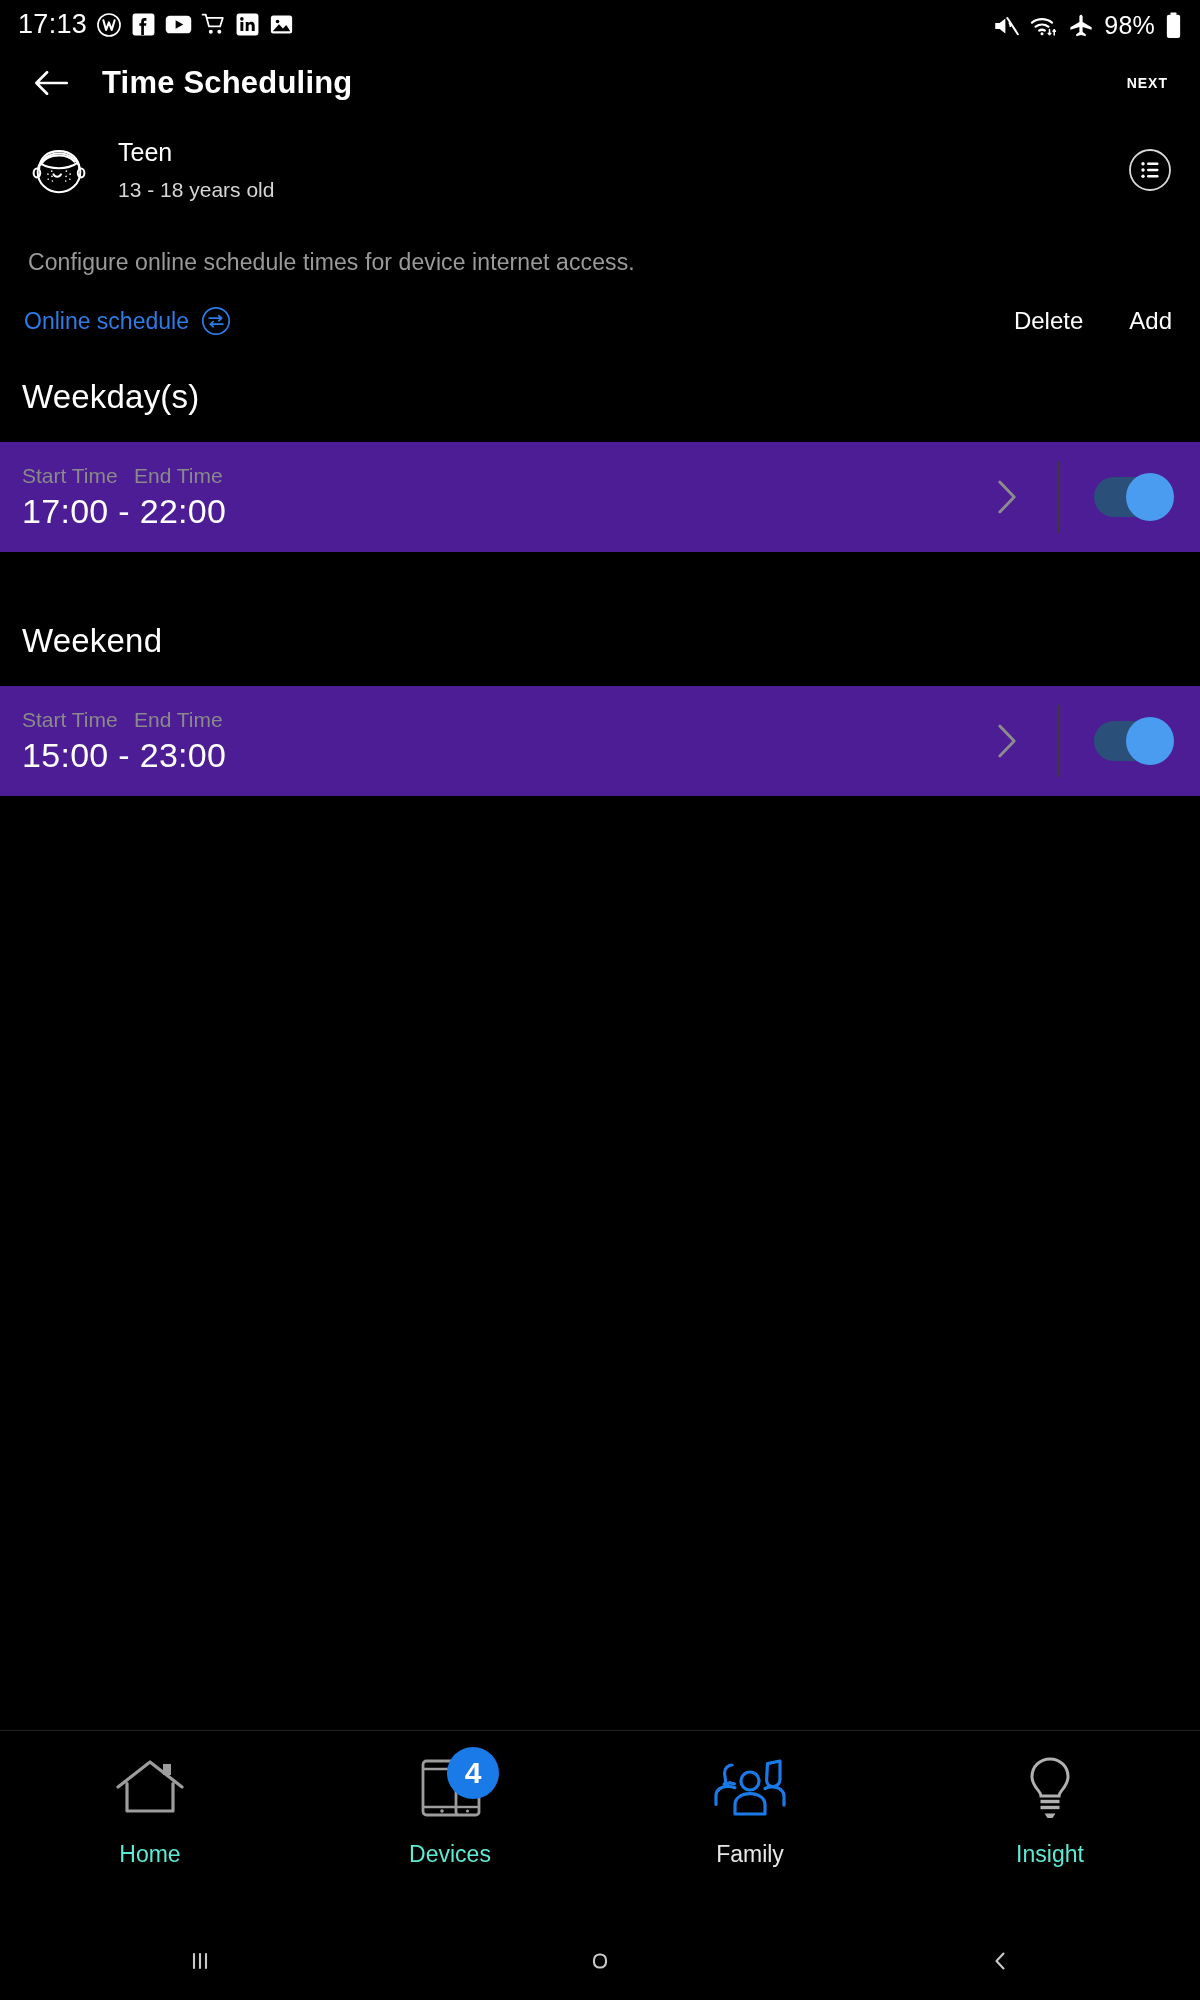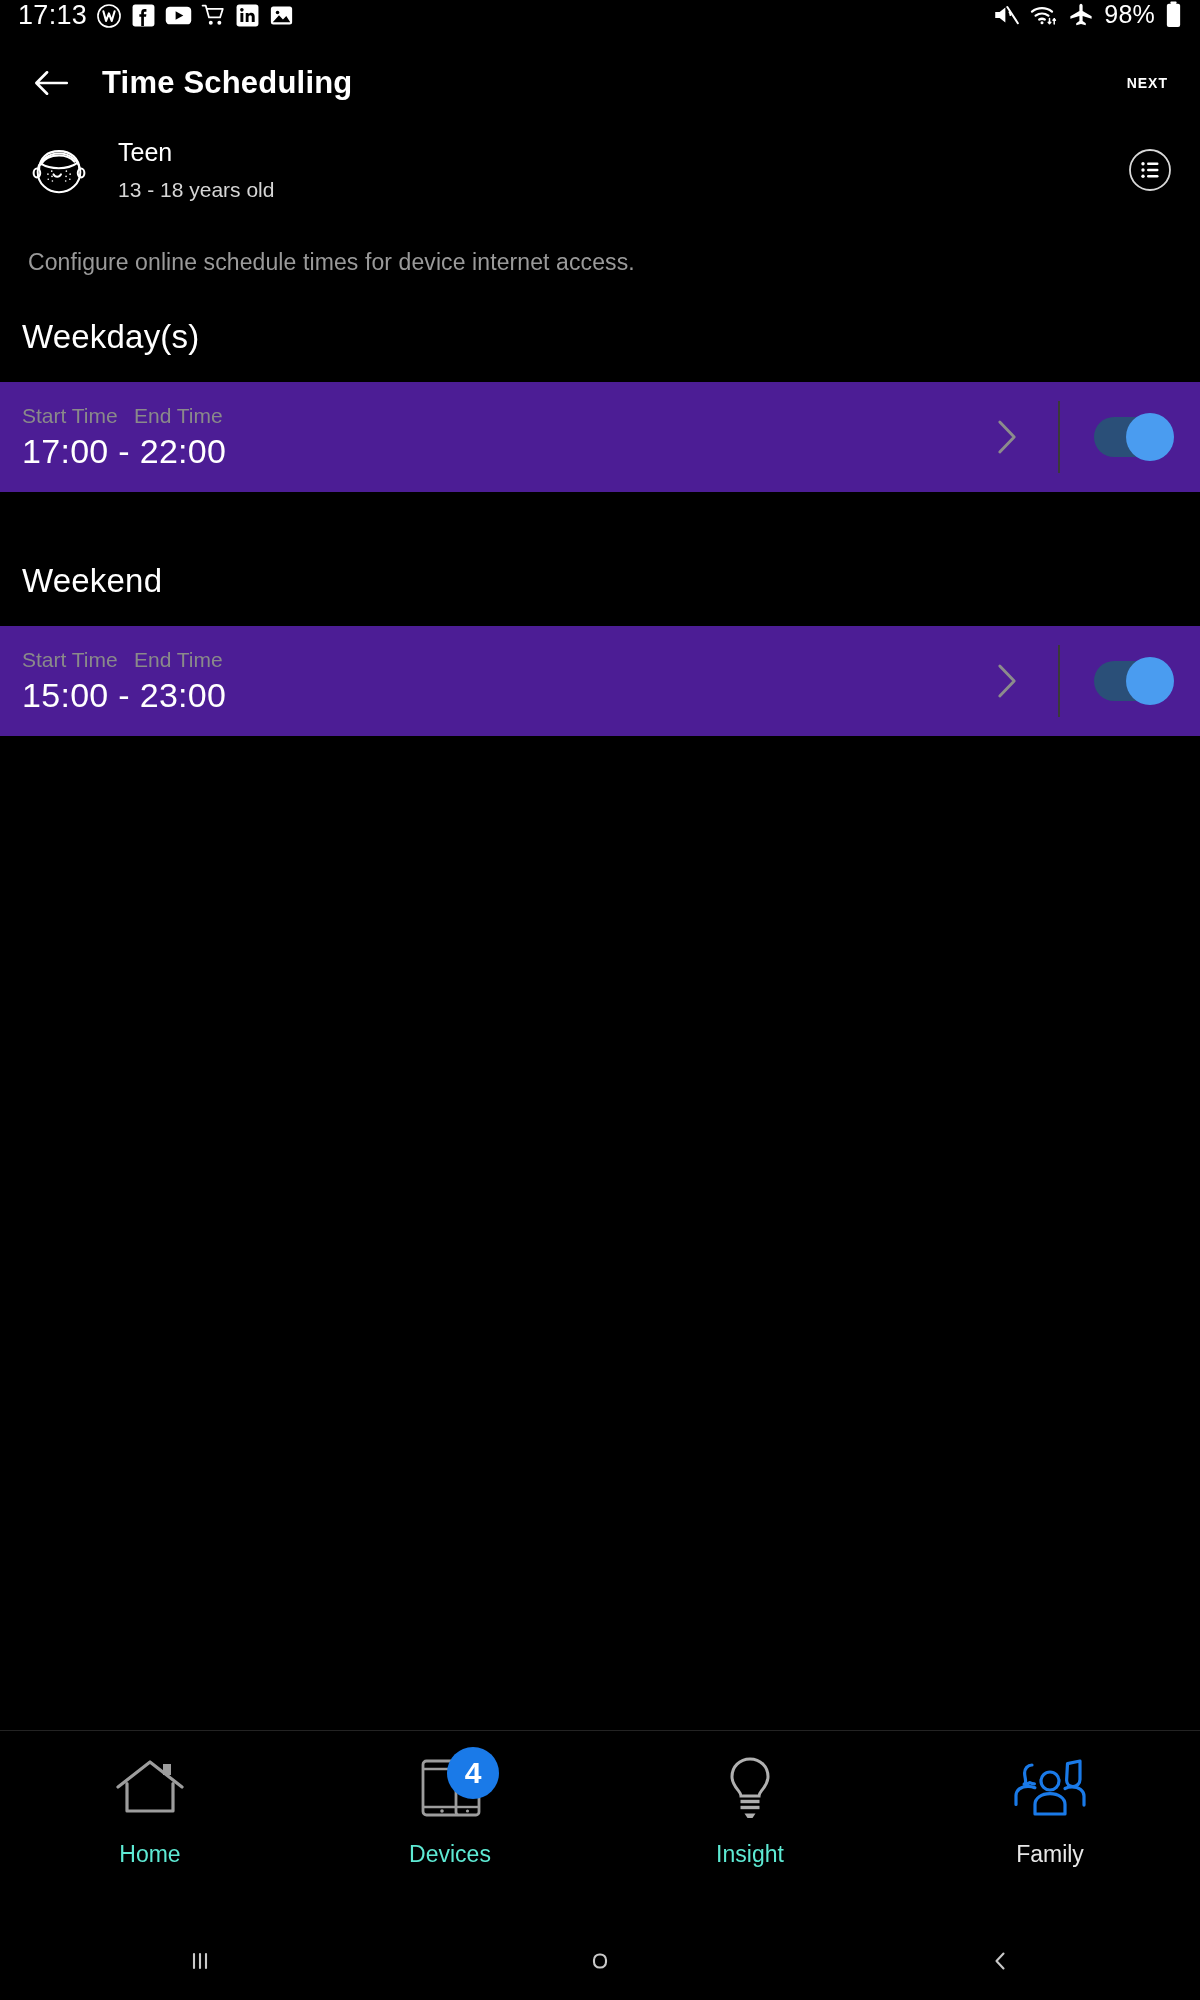--- a/index.html
+++ b/index.html
@@ -7,21 +7,21 @@
     width:1200px; height:2000px;
     background:#000;
     font-family:"Liberation Sans", sans-serif;
     color:#fff;
     overflow:hidden;
   }
   .phone { position:relative; width:1200px; height:2000px; background:#000; }
 
   
   .statusbar {
-    height:40px; display:flex; align-items:flex-start;
+    height:40px; display:flex; align-items:flex-end;
     padding:0 18px; justify-content:space-between;
   }
   .sb-left { display:flex; align-items:center; gap:9px; }
   .sb-time { font-size:27px; letter-spacing:0.3px; color:#fff; }
   .sb-right { display:flex; align-items:center; gap:10px; }
   .sb-pct { font-size:25px; color:#fff; letter-spacing:0.2px; }
   .sb-ico { display:block; }
 
   
   .appbar {
@@ -238,20 +238,34 @@
             <rect x="19" y="20.8" width="11.5" height="2.4" rx="1.2"></rect>
           <circle cx="15" cy="28.2" r="1.7"></circle>
             <rect x="19" y="27" width="11.5" height="2.4" rx="1.2"></rect>
         </g>
       </svg>
     </div>
   </div>
 
   <div class="desc">Configure online schedule times for device internet access.</div>
 
+  <div class="sched-row">
+    <div class="sched-link">
+      <span class="sched-link-label">Online schedule</span>
+      <svg width="30" height="30" viewBox="0 0 30 30">
+        <circle cx="15" cy="15" r="13.2" fill="none" stroke="#2c7ce8" stroke-width="1.7"></circle>
+        <path d="M8.2 12.2h12.4M17.8 9.6l2.9 2.6-2.9 2.6" fill="none" stroke="#2c7ce8" stroke-width="1.7" stroke-linecap="round" stroke-linejoin="round"></path>
+        <path d="M21.8 18.2H9.4M12.2 15.6l-2.9 2.6 2.9 2.6" fill="none" stroke="#2c7ce8" stroke-width="1.7" stroke-linecap="round" stroke-linejoin="round"></path>
+      </svg>
+    </div>
+    <div class="sched-actions">
+      <span class="sched-act">Delete</span>
+      <span class="sched-act">Add</span>
+    </div>
+  </div>
 
   <div class="sec-title">Weekday(s)</div>
   <div class="time-card">
     <div class="tc-left">
       <div class="tc-heads">
         <span class="tc-head-start">Start Time</span>
         <span>End Time</span>
       </div>
       <div class="tc-val">17:00 - 22:00</div>
     </div>
@@ -312,50 +326,50 @@
           <line x1="6" y1="12" x2="44" y2="12" stroke="#9d9d9d" stroke-width="2.4"></line>
           <line x1="6" y1="50" x2="44" y2="50" stroke="#9d9d9d" stroke-width="2.4"></line>
           <circle cx="25" cy="54" r="1.8" fill="#9d9d9d"></circle>
           <rect x="39" y="20" width="23" height="38" rx="3" fill="#000" stroke="#9d9d9d" stroke-width="2.8"></rect>
           <line x1="39" y1="50" x2="62" y2="50" stroke="#9d9d9d" stroke-width="2.4"></line>
           <circle cx="50.5" cy="54" r="1.6" fill="#9d9d9d"></circle>
         </svg>
         <div class="badge">4</div>
       </div>
       <div class="navlabel">Devices</div>
-    </div>
-
-    <div class="navitem">
-      <div class="navicon">
-        <svg width="58" height="66" viewBox="0 0 58 66">
-          <path d="M29 4c-10.5 0-18 7.8-18 17.6 0 6.6 3.6 10.6 6.4 14 1.6 2 2.6 3.6 2.6 5.4h18c0-1.8 1-3.4 2.6-5.4 2.8-3.4 6.4-7.4 6.4-14C47 11.8 39.5 4 29 4z" fill="none" stroke="#b0b0b0" stroke-width="3"></path>
-          <line x1="19.5" y1="46.5" x2="38.5" y2="46.5" stroke="#b0b0b0" stroke-width="3.4"></line>
-          <line x1="19.5" y1="52.5" x2="38.5" y2="52.5" stroke="#b0b0b0" stroke-width="3.4"></line>
-          <path d="M23.5 58.5h11l-3 4.5h-5z" fill="#b0b0b0"></path>
-        </svg>
-      </div>
-      <div class="navlabel">Insight</div>
     </div>
 
     <div class="navitem active">
       <div class="navicon">
         <svg width="80" height="62" viewBox="0 0 80 62">
           <g fill="none" stroke="#1a7ae8" stroke-width="3.2" stroke-linejoin="round" stroke-linecap="round">
             <path d="M22 8c-4.4 0-7.4 3.6-7.4 8 0 3.2 1 5.6 1 8.4 0 1.2-.6 2.2-1.4 2.8 2.2.2 4.2-.6 5.6-1.6 1.4.8 2.9 1.2 4.6 1.2"></path>
             <path d="M6 47.5v-9c0-5.4 5-9.2 12-9.2 2.6 0 4.9.5 6.8 1.4"></path>
             <path d="M57.5 6.6 L70 4 v18.5 c0 4-3.2 7-7 7 -3.6 0-6.4-2.6-6.4-6.2z"></path>
             <path d="M55 31.5c1.9-1 4.3-1.6 7-1.6 7 0 12 3.8 12 9.2v9"></path>
             <circle cx="40" cy="24" r="9"></circle>
             <path d="M25 57v-9.5c0-6.2 6.3-10.8 15-10.8s15 4.6 15 10.8V57z"></path>
           </g>
         </svg>
       </div>
       <div class="navlabel">Family</div>
     </div>
 
+    <div class="navitem">
+      <div class="navicon">
+        <svg width="58" height="66" viewBox="0 0 58 66">
+          <path d="M29 4c-10.5 0-18 7.8-18 17.6 0 6.6 3.6 10.6 6.4 14 1.6 2 2.6 3.6 2.6 5.4h18c0-1.8 1-3.4 2.6-5.4 2.8-3.4 6.4-7.4 6.4-14C47 11.8 39.5 4 29 4z" fill="none" stroke="#b0b0b0" stroke-width="3"></path>
+          <line x1="19.5" y1="46.5" x2="38.5" y2="46.5" stroke="#b0b0b0" stroke-width="3.4"></line>
+          <line x1="19.5" y1="52.5" x2="38.5" y2="52.5" stroke="#b0b0b0" stroke-width="3.4"></line>
+          <path d="M23.5 58.5h11l-3 4.5h-5z" fill="#b0b0b0"></path>
+        </svg>
+      </div>
+      <div class="navlabel">Insight</div>
+    </div>
+
   </div>
 
   <div class="sysnav">
     <div class="sysbtn">
       <svg width="30" height="30" viewBox="0 0 30 30">
         <g stroke="#c9c9c9" stroke-width="2.1" stroke-linecap="round">
           <line x1="9" y1="8" x2="9" y2="22"></line>
           <line x1="15" y1="8" x2="15" y2="22"></line>
           <line x1="21" y1="8" x2="21" y2="22"></line>
         </g>

